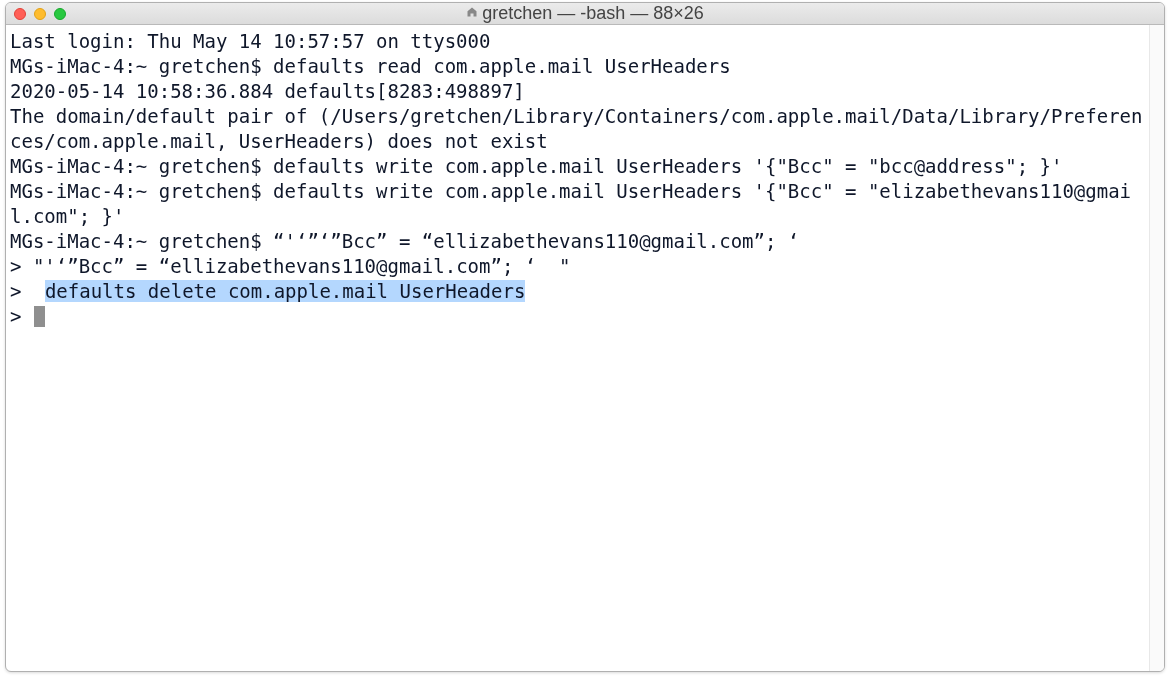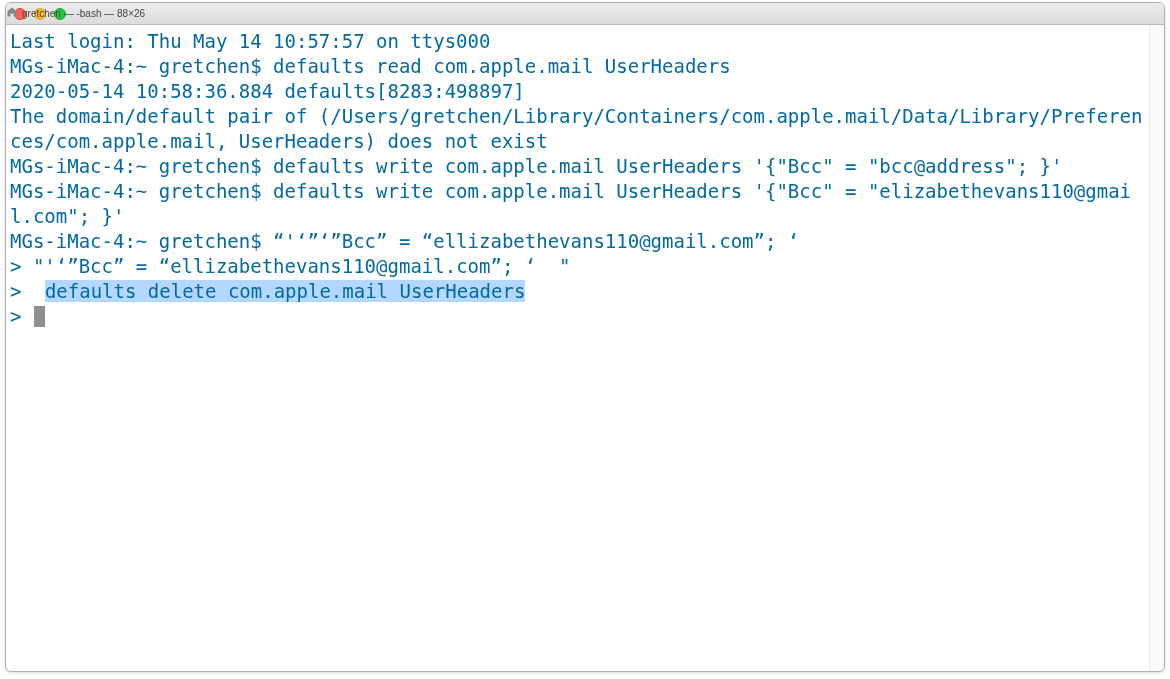--- a/index.html
+++ b/index.html
@@ -41,44 +41,45 @@
       height: 12px;
       border-radius: 50%;
     }
     .light.red { background: #ff5f57; border: 0.5px solid #e14138; }
     .light.yellow { background: #febc2e; border: 0.5px solid #e1a117; }
     .light.green { background: #28c840; border: 0.5px solid #17a82c; }
     .title-center {
       position: absolute;
       left: 0; right: 0;
       text-align: center;
-      font-size: 10px;
+      font-size: 18px;
       color: #444;
       pointer-events: none;
       display: flex;
+      justify-content: center;
       align-items: center;
       gap: 4px;
     }
     .home-icon {
       display: inline-block;
       font-size: 12px;
       color: #777;
     }
     .terminal-area {
       flex: 1;
       display: flex;
       position: relative;
     }
     .terminal {
       flex: 1;
       padding: 4px 4px;
       font-family: "Menlo", "Monaco", "Consolas", monospace;
       font-size: 19px;
       line-height: 25px;
-      color: #0369a1;
+      color: #0f172a;
       white-space: pre-wrap;
       word-break: break-all;
       overflow: hidden;
     }
     .line { display: block; }
     .selected {
       background: #b4d7fe;
       margin-left: 12px;
     }
     .cursor {

